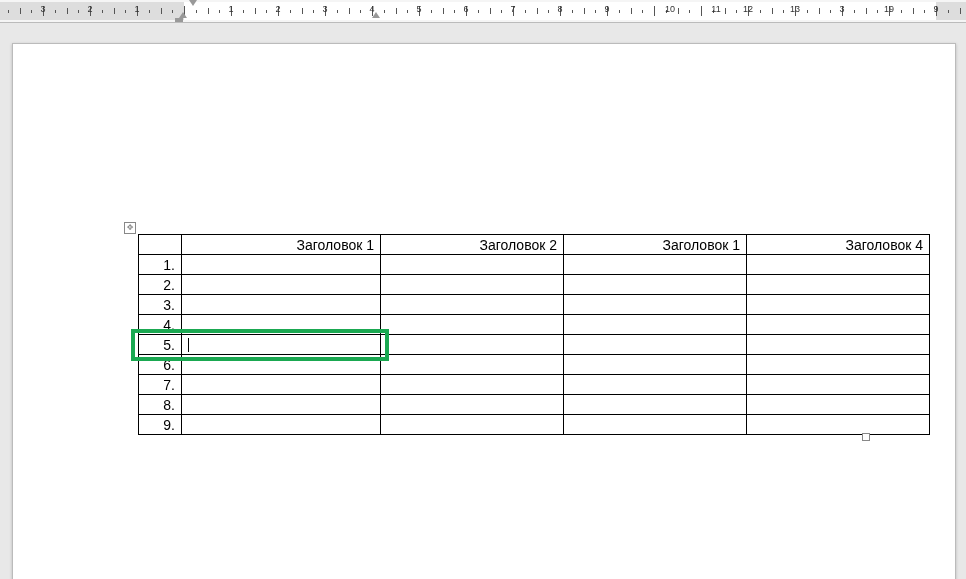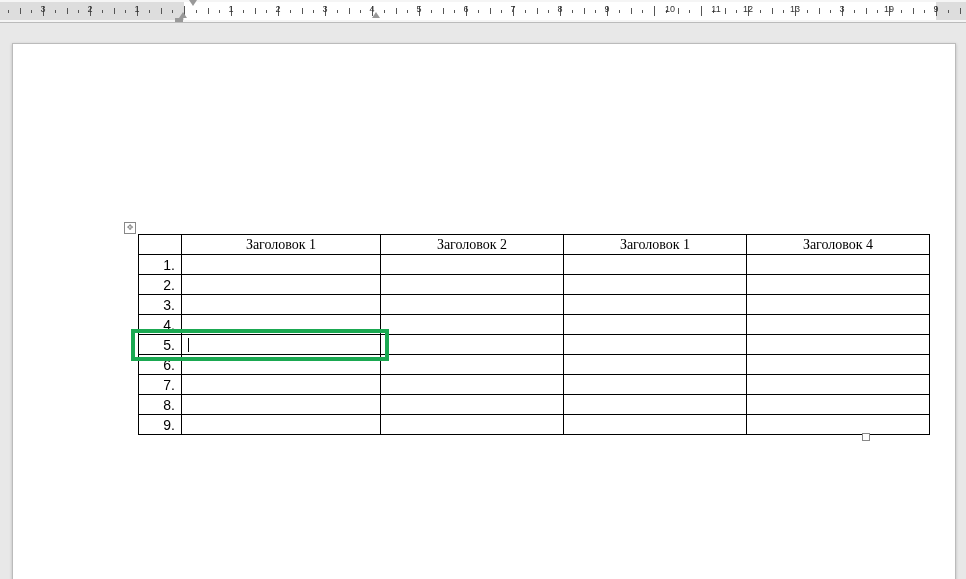--- a/index.html
+++ b/index.html
@@ -137,21 +137,21 @@
   }
   .doc-table th, .doc-table td {
     border: 1px solid #000;
     font-size: 14px;
     font-family: Arial, sans-serif;
     color: #000;
     height: 19px;
     padding: 0 6px;
     vertical-align: middle;
   }
-  .doc-table th { font-weight: normal; text-align: center; font-family: Liberation Serif, serif; }
+  .doc-table th { font-weight: normal; text-align: right; }
 
   .col-num { width: 30px; text-align: right; padding-right:4px; }
   .col-1 { width: 186px; }
   .col-2 { width: 170px; }
   .col-3 { width: 170px; }
   .col-4 { width: 170px; }
 
   
   .highlight {
     position: absolute;

